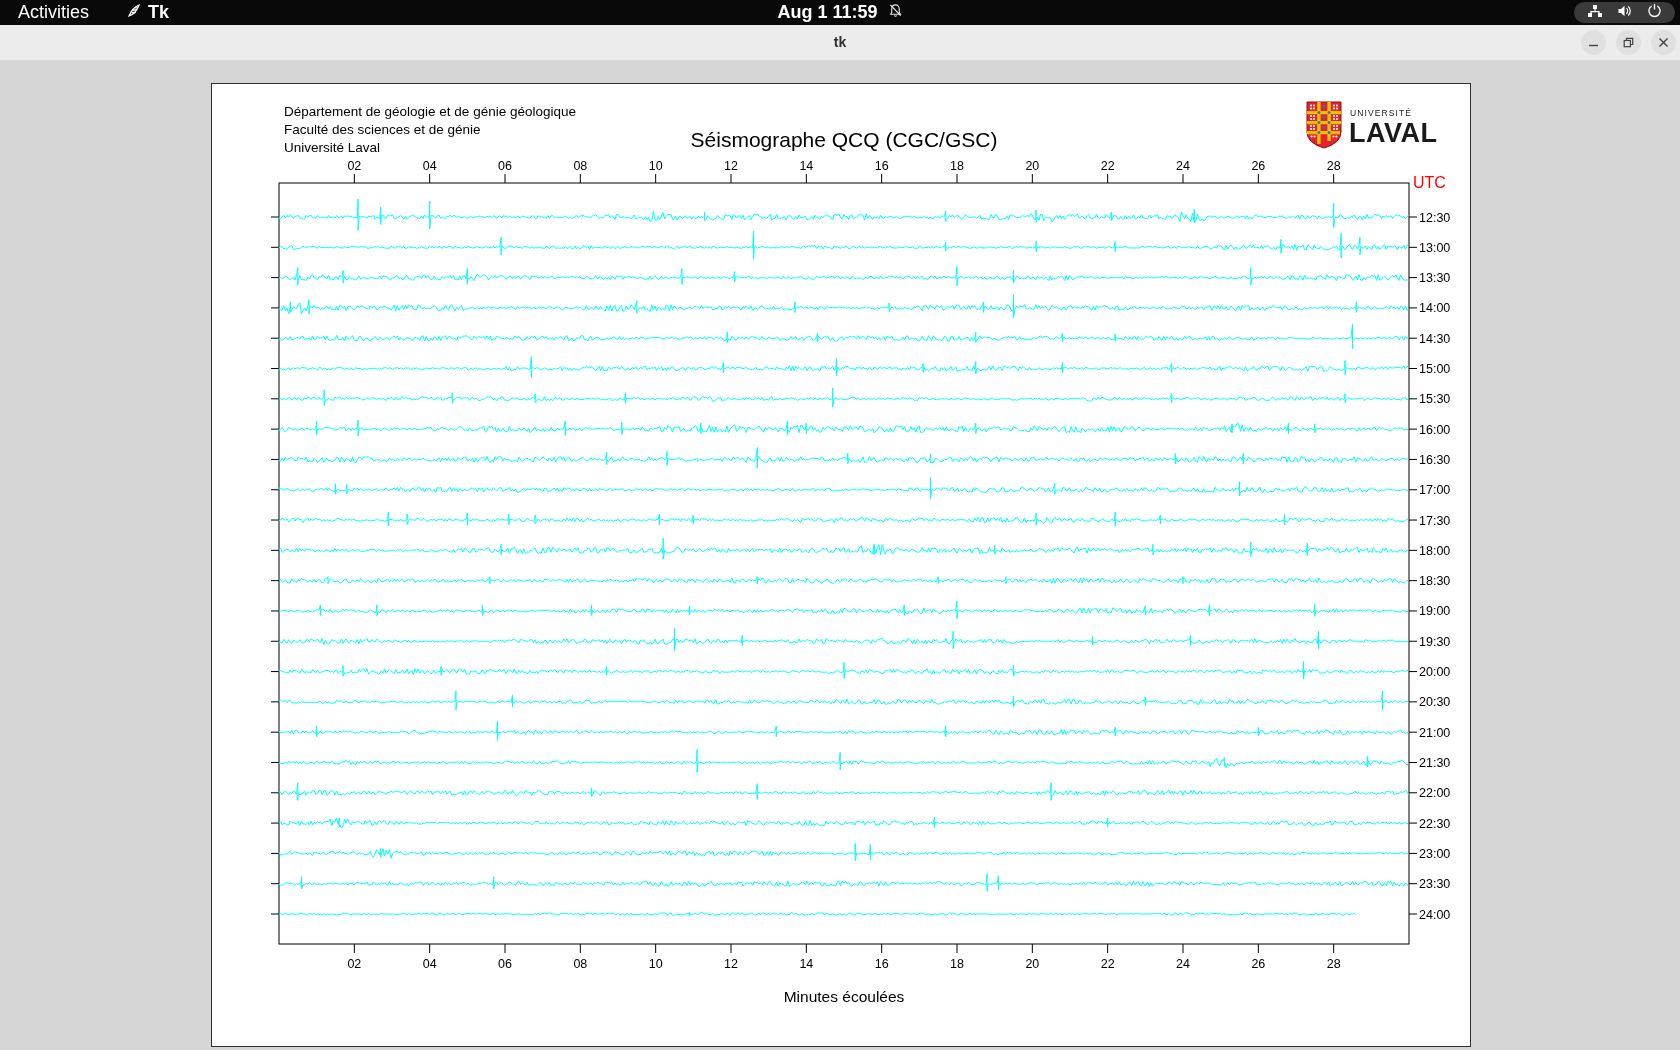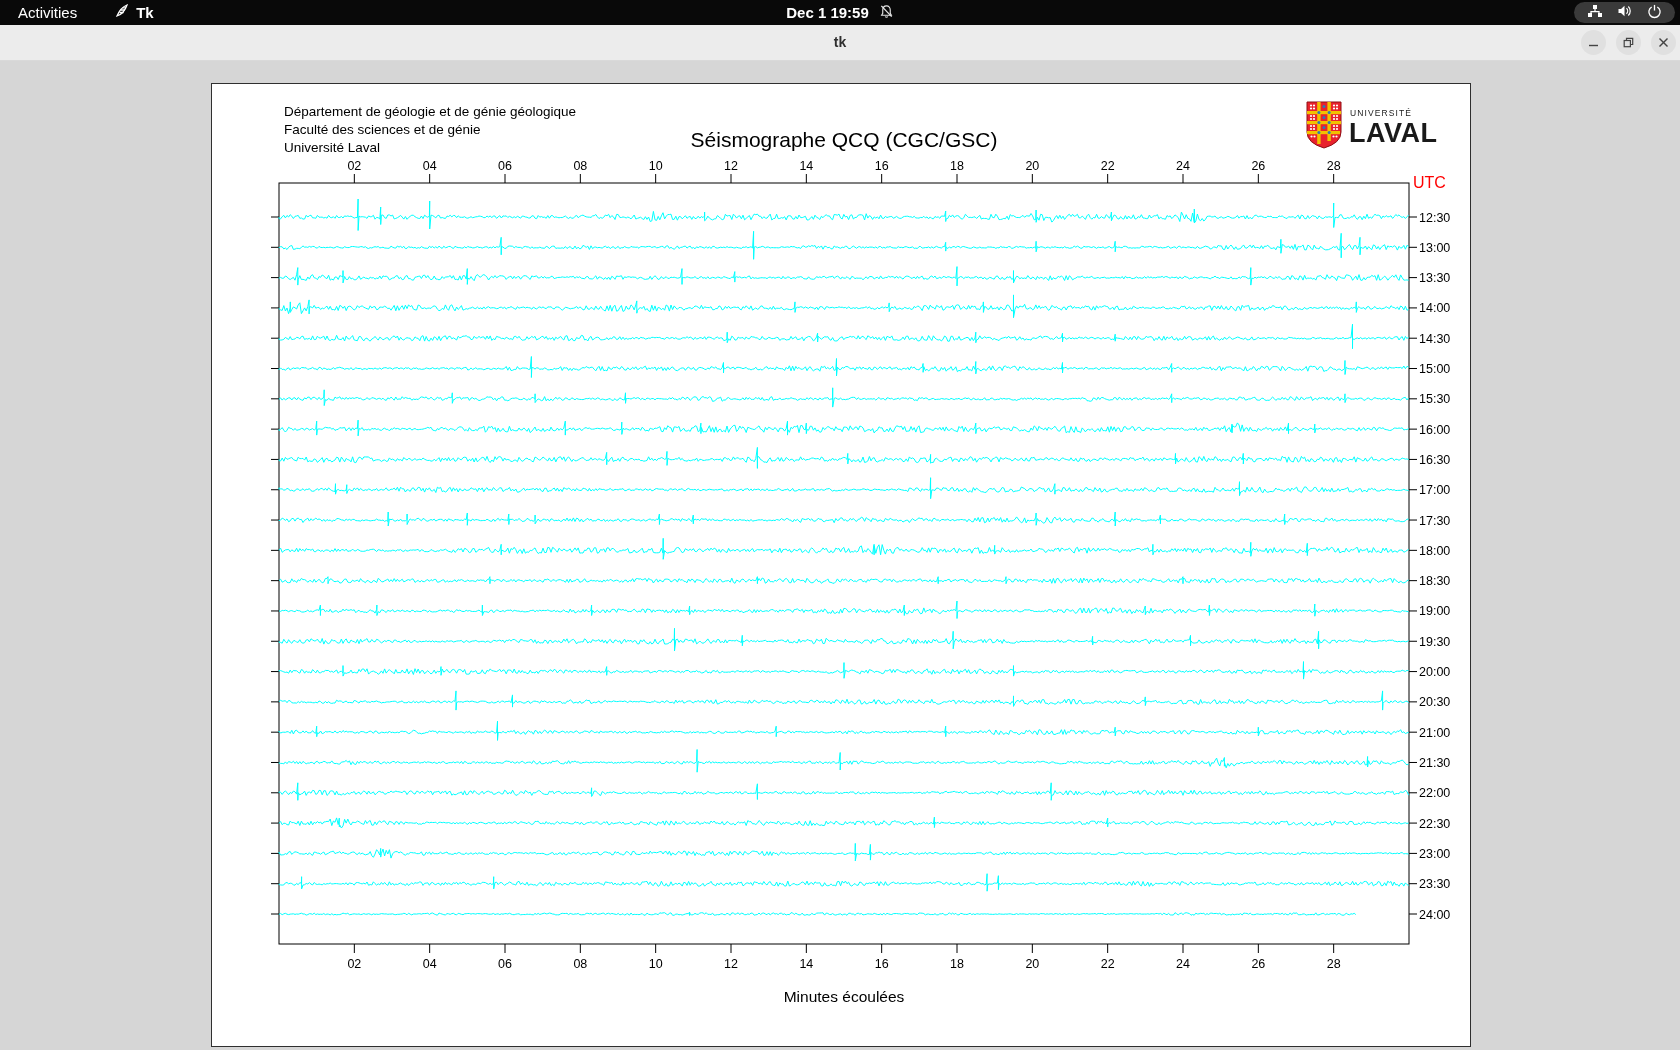--- a/index.html
+++ b/index.html
@@ -1,18 +1,18 @@
 <!DOCTYPE html>
 <html><head>
 <meta charset="utf-8">
 <style>
   html,body{margin:0;padding:0;width:1680px;height:1050px;overflow:hidden;
     font-family:"Liberation Sans",sans-serif;background:#d6d6d6;}
   .topbar{position:absolute;left:0;top:0;width:1680px;height:25px;background:#090909;
-    color:#fff;font-size:15px;display:flex;align-items:center;}
+    color:#fff;font-size:18px;display:flex;align-items:center;}
   .topbar .activities{margin-left:18px;cursor:default;}
   .topbar .appfocus{margin-left:38px;display:flex;align-items:center;gap:7px;font-weight:bold;}
   .topbar .clock{position:absolute;left:0;right:0;text-align:center;font-weight:bold;
     display:flex;align-items:center;justify-content:center;gap:10px;pointer-events:none;}
   .topbar .tray{position:absolute;right:5px;top:2px;height:21px;background:#3a3a3a;
     border-radius:11px;display:flex;align-items:center;gap:14px;padding:0 13px;}
   .titlebar{position:absolute;left:0;top:25px;width:1680px;height:35px;background:#ececec;
     border-bottom:1px solid #d9d9d9;}
   .titlebar .wtitle{position:absolute;left:0;right:0;top:0;height:35px;line-height:35px;
     text-align:center;font-size:14px;font-weight:bold;color:#2f2f2f;}
@@ -32,21 +32,21 @@
   <span class="appfocus">
     <span>
       <svg width="14" height="14" viewBox="0 0 14 14" fill="none" stroke="#ffffff" stroke-width="1.3">
         <path d="M12 1 C8 2.5 4.5 6 2 12 C6.5 10.5 10 7 12 1 Z"></path>
         <path d="M4.5 8.5 L8.5 8.5 M6 6 L10 6 M7.5 3.8 L11 3.8"></path>
       </svg>
     </span>
     <span>Tk</span>
   </span>
   <span class="clock">
-    <span>Dec 1  19:59</span>
+    <span>Aug 1  11:59</span>
     <span>
       <svg width="15" height="15" viewBox="0 0 16 16" fill="none" stroke="#e6e6e6" stroke-width="1.2">
         <path d="M8 2 C5.5 2 4 4 4 6.5 L4 10 L2.8 12 L13.2 12 L12 10 L12 6.5 C12 4 10.5 2 8 2 Z"></path>
         <path d="M6.7 13.4 A1.5 1.5 0 0 0 9.3 13.4"></path>
         <path d="M2.5 2 L13.5 13.5" stroke-width="1.4"></path>
       </svg>
     </span>
   </span>
   <span class="tray">
     <span>

